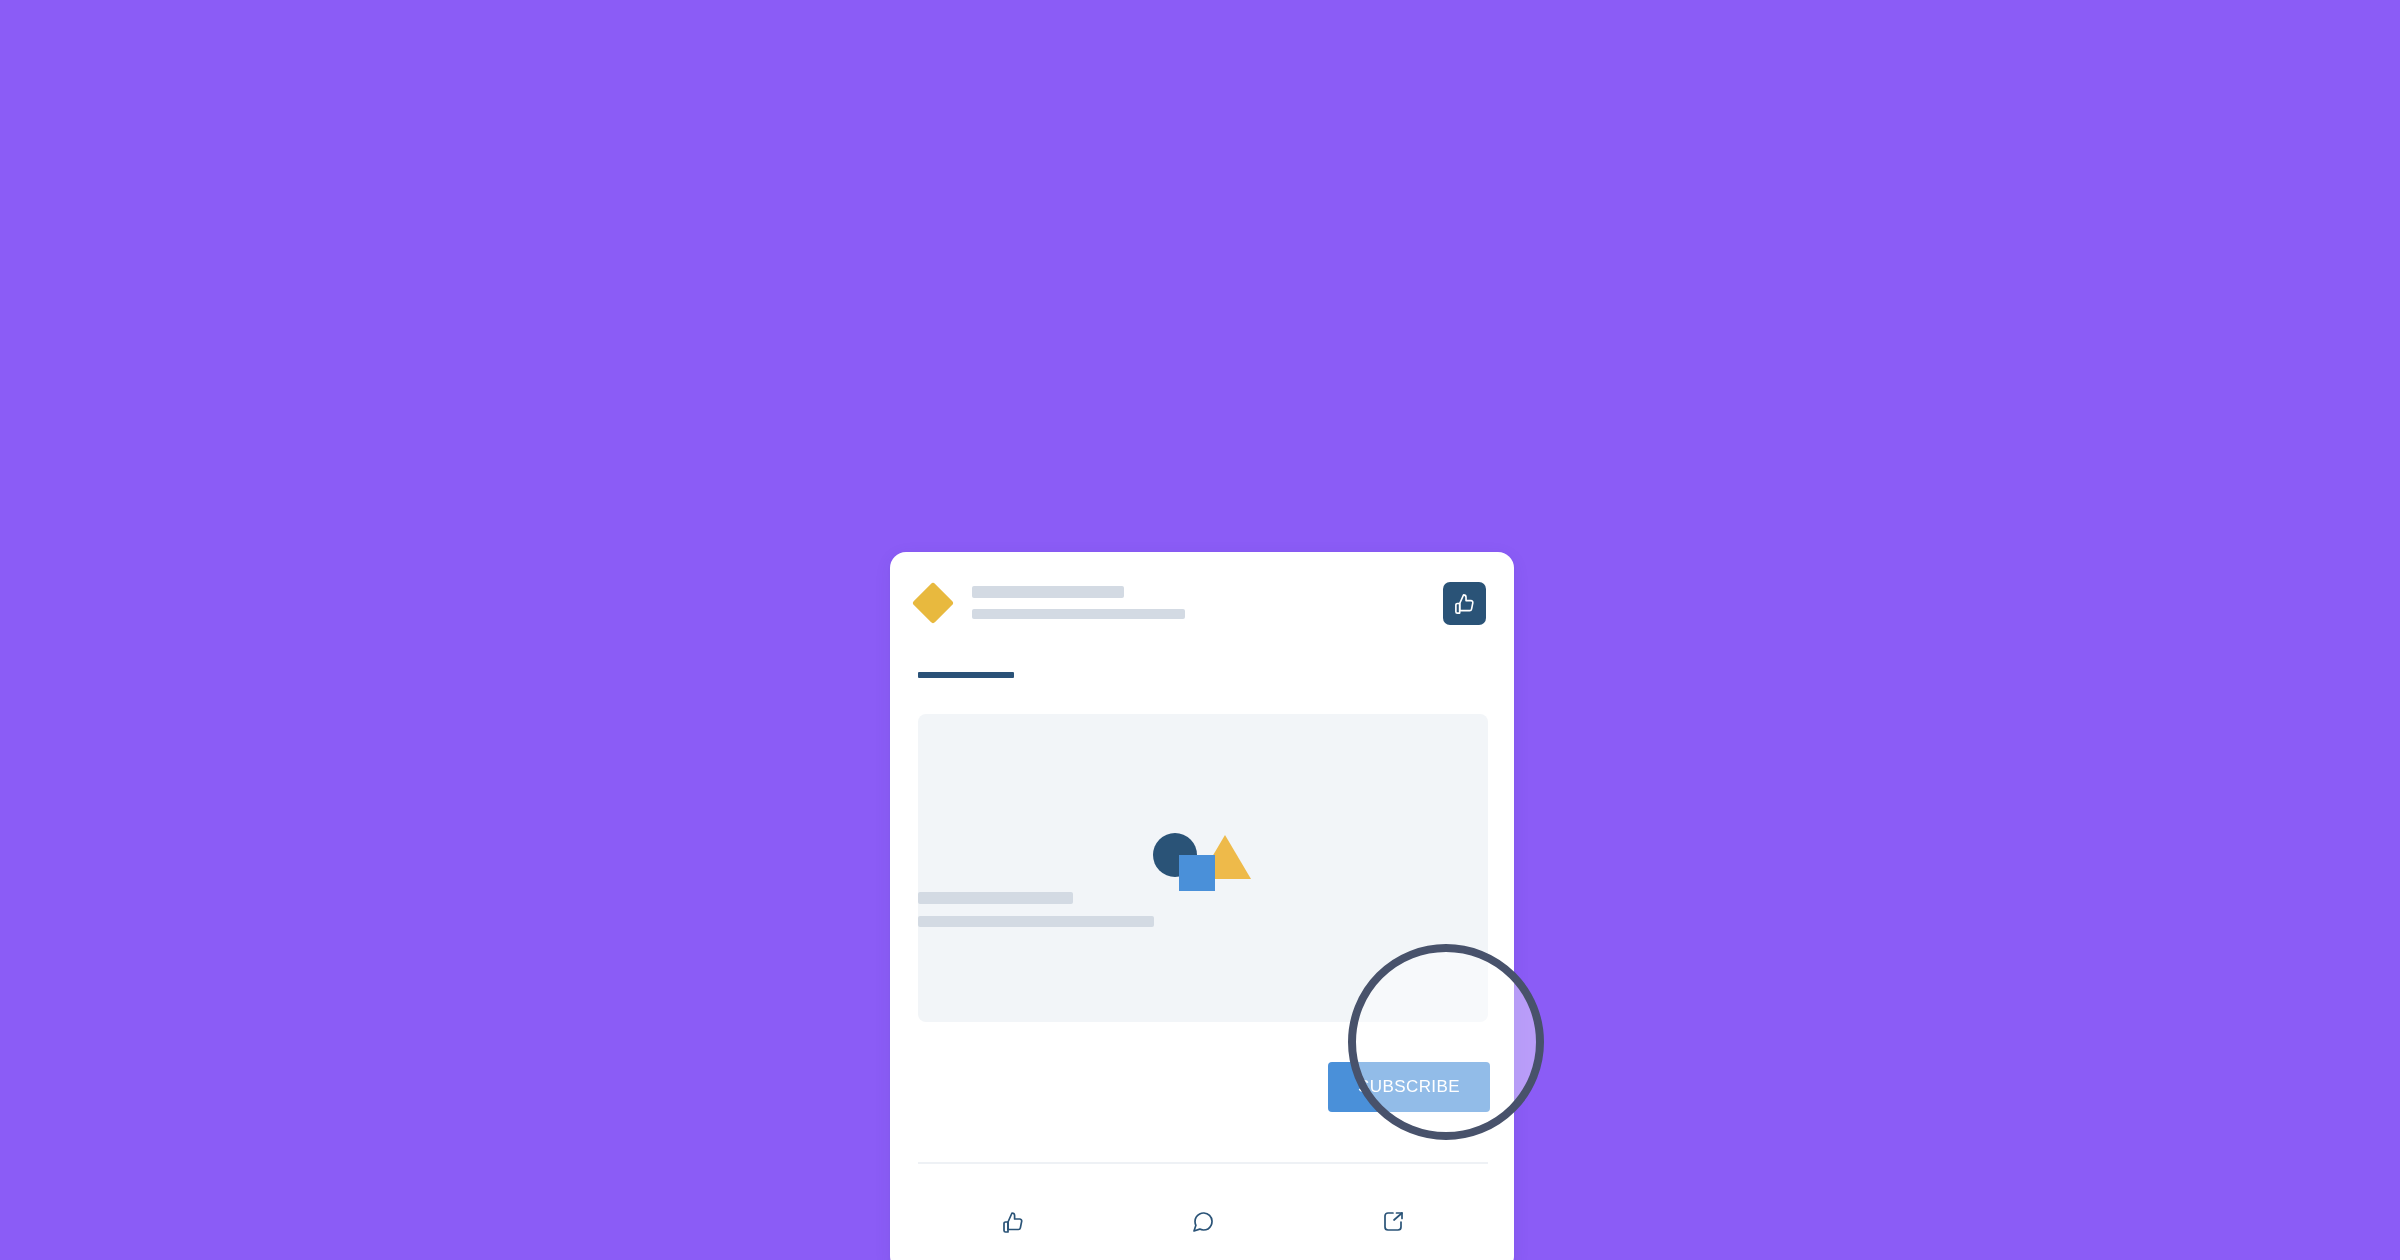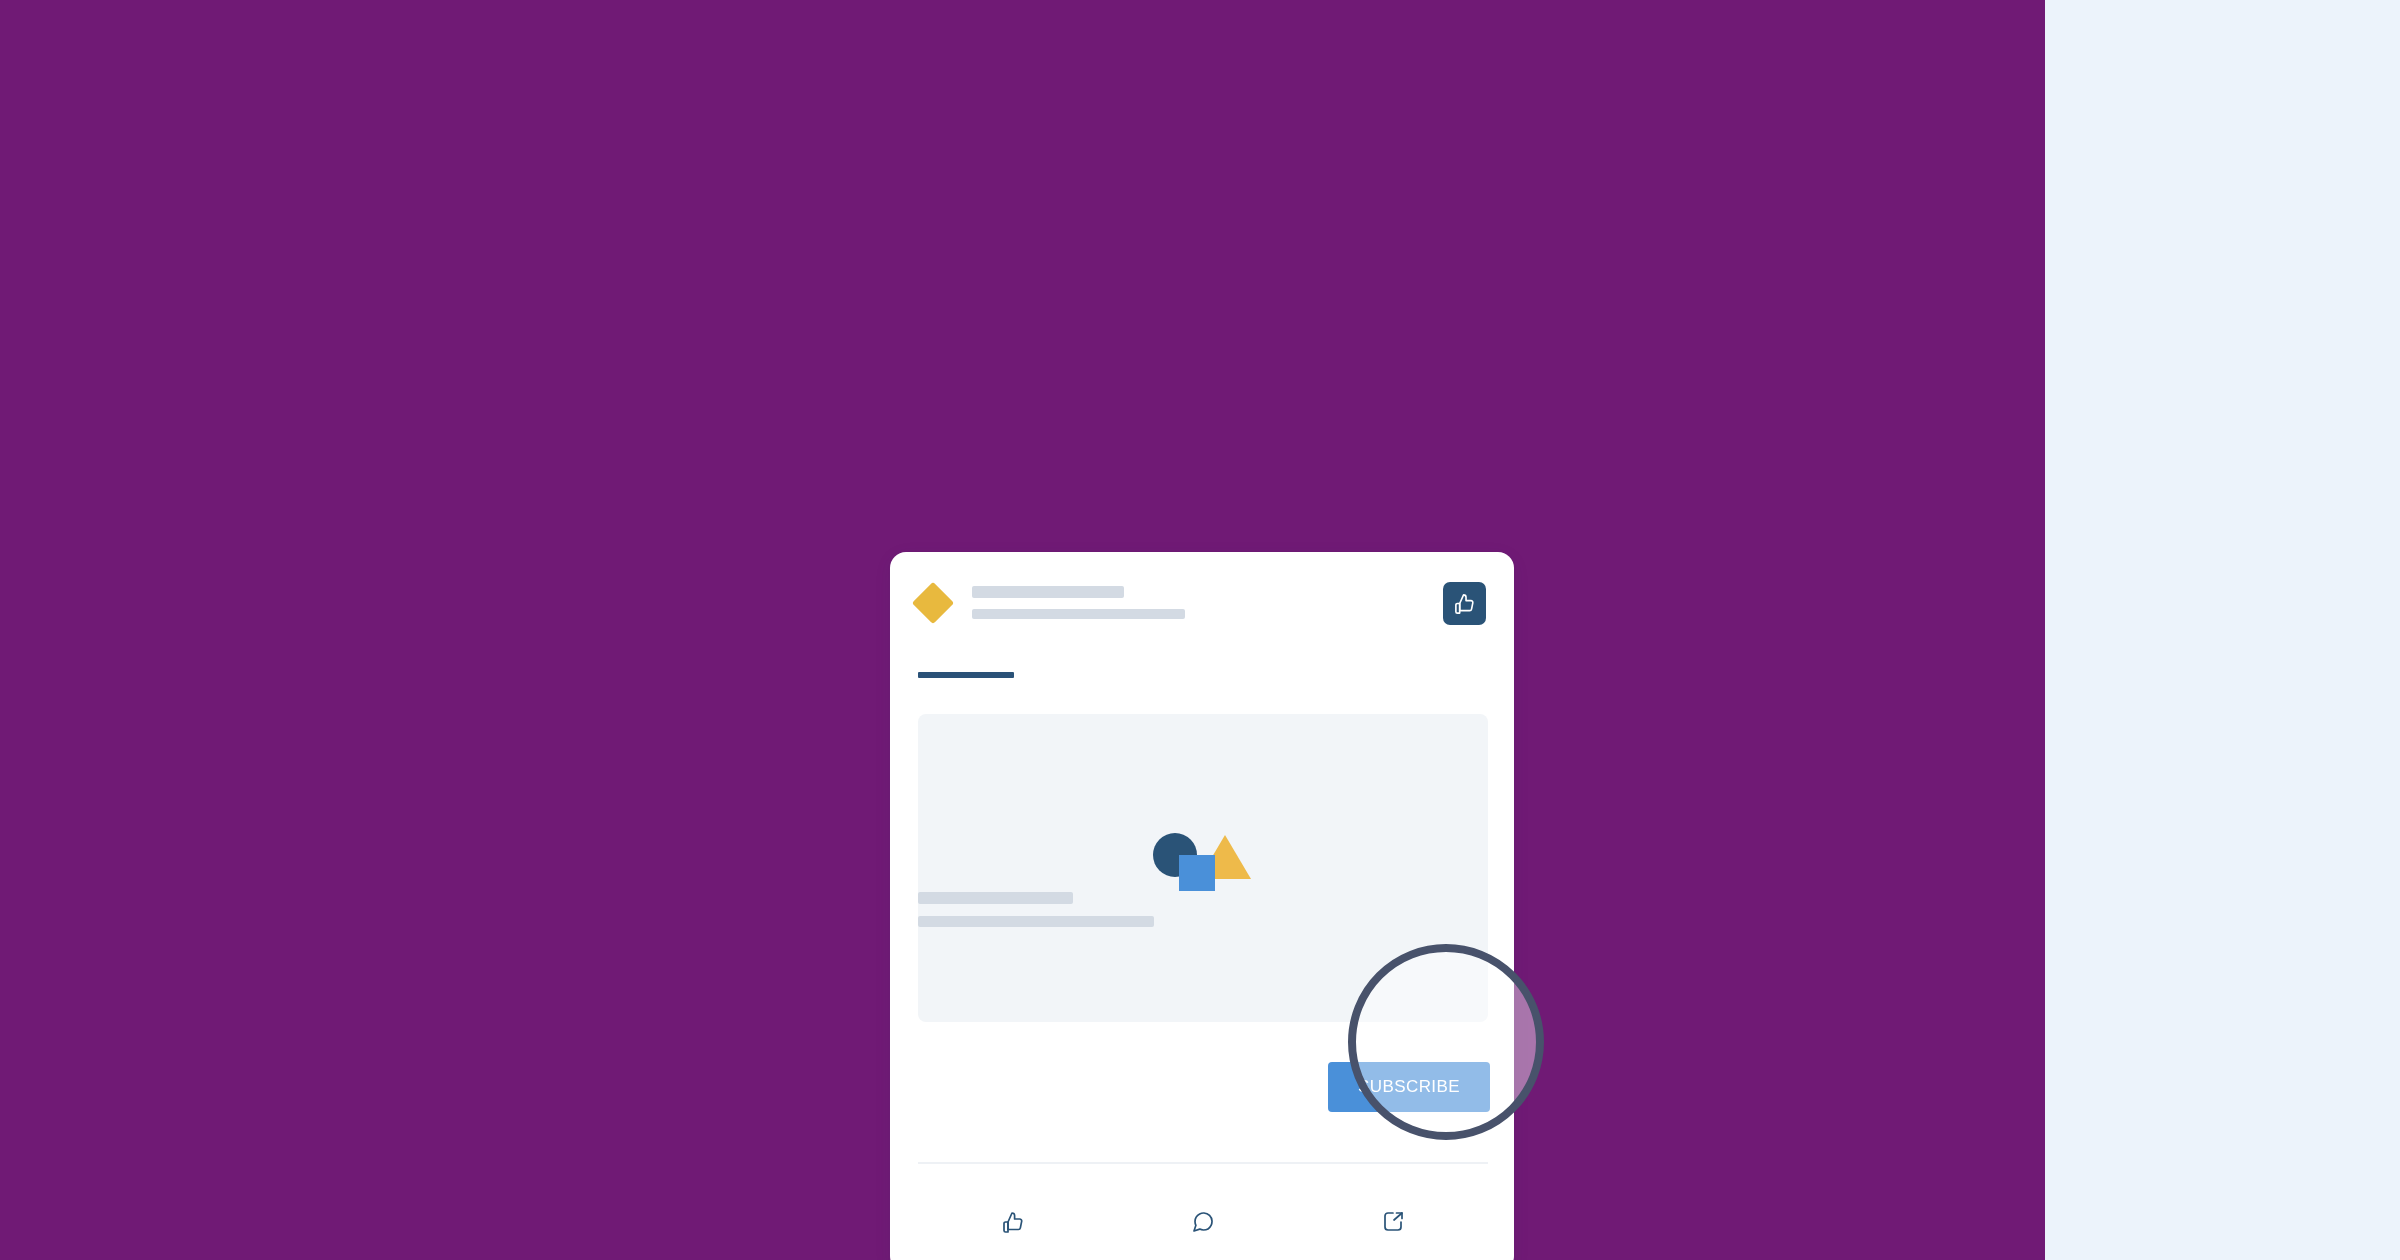--- a/index.html
+++ b/index.html
@@ -10,23 +10,23 @@
   body {
     width: 2400px;
     height: 1260px;
     overflow: hidden;
     font-family: "Liberation Sans", sans-serif;
     background: #ecf3fb;
   }
 
   #stage {
     position: relative;
-    width: 2045px;
+    width: 2400px;
     height: 1260px;
-    background: #701a75;
+    background: #8b5cf6;
   }
 
   
   #card {
     position: absolute;
     left: 890px;
     top: 552px;
     width: 624px;
     height: 720px;            
     background: #ffffff;

